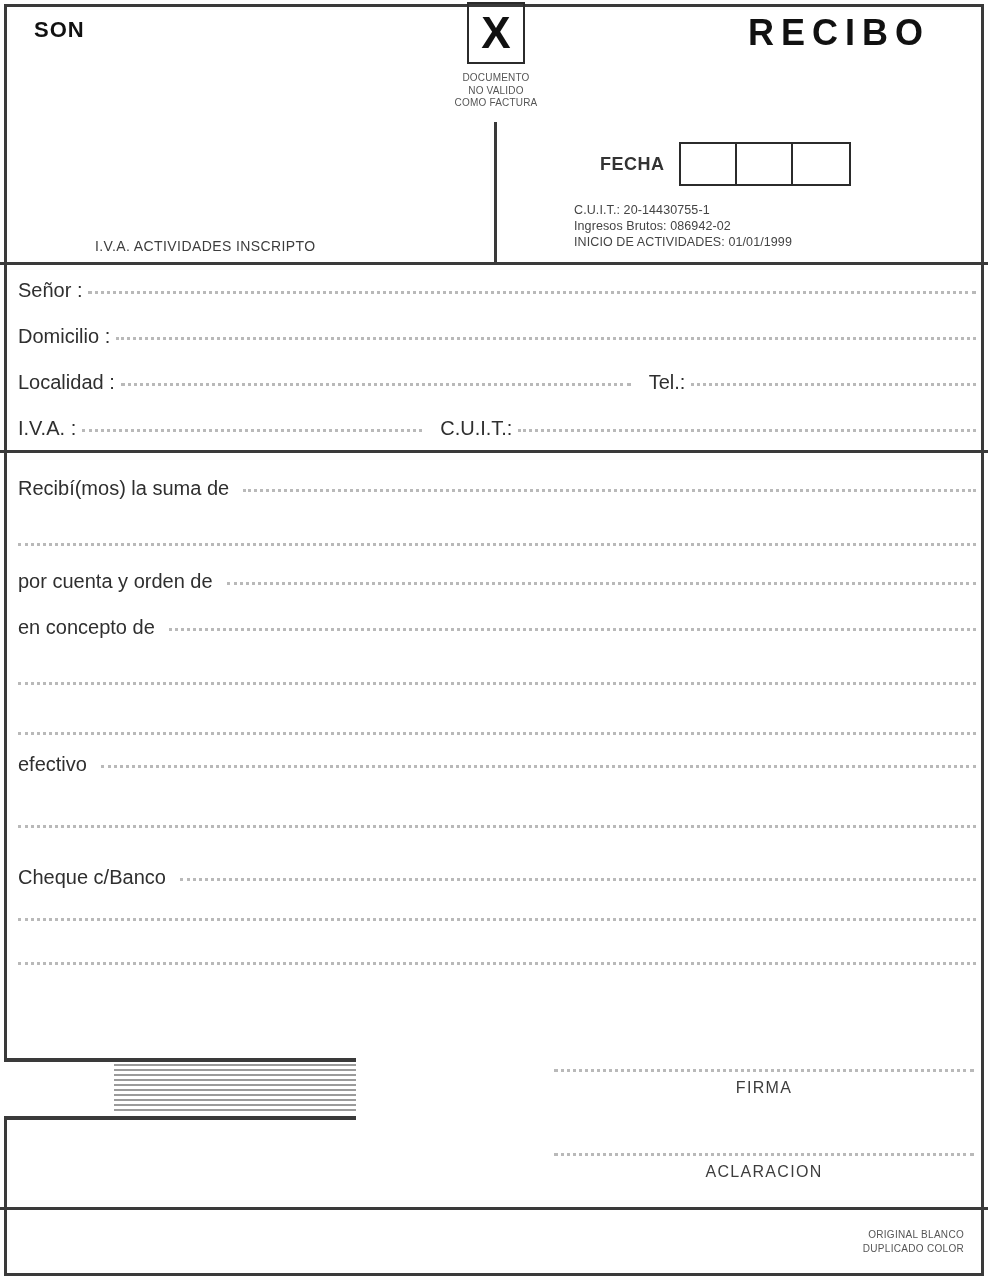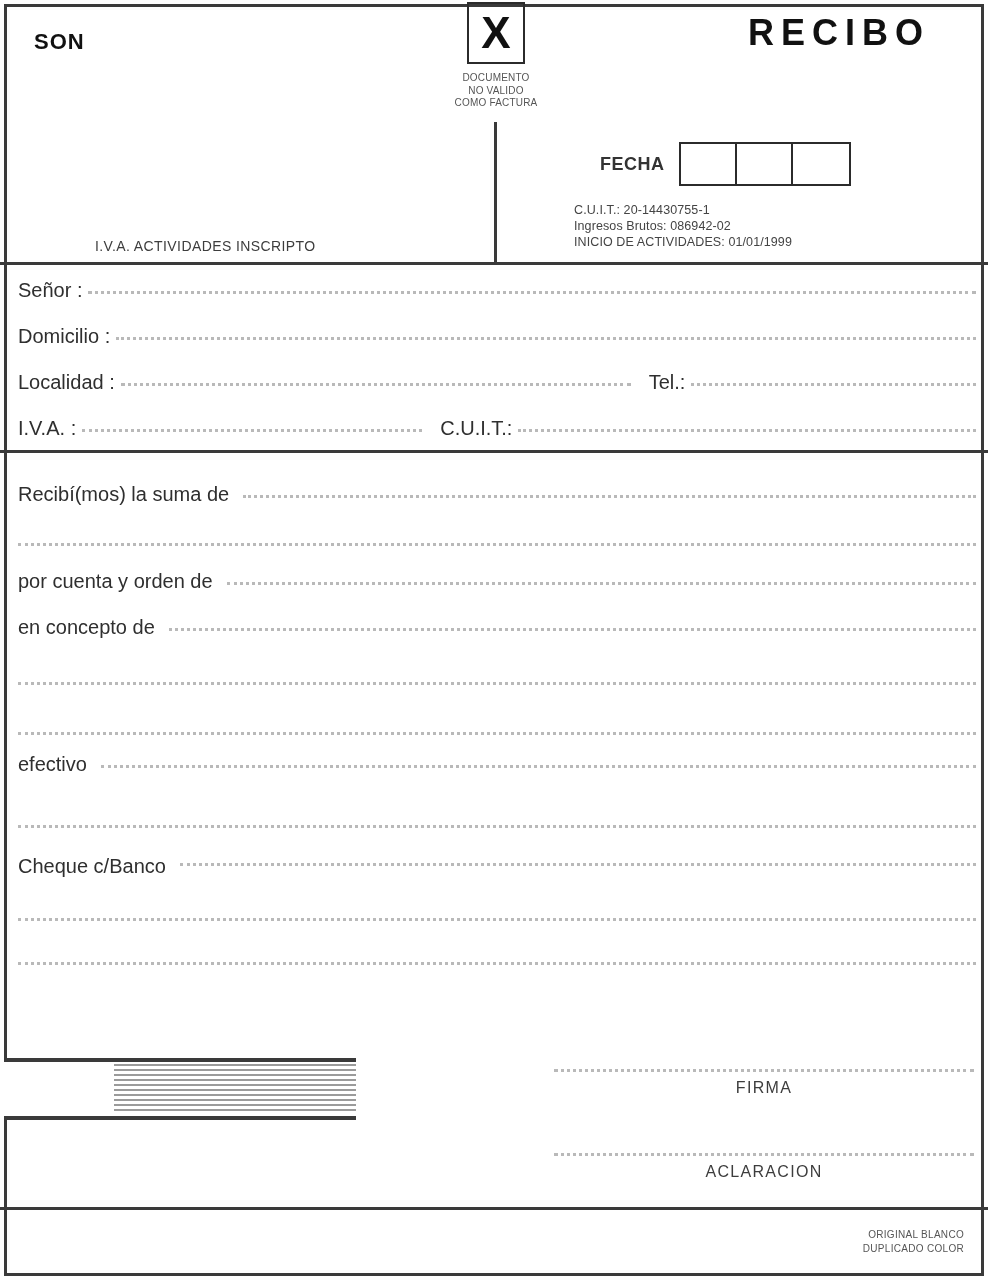--- a/index.html
+++ b/index.html
@@ -233,21 +233,21 @@
     width: 352px;
     height: 62px;
     border-top: 4px solid #3a3a3a;
     border-bottom: 4px solid #3a3a3a;
     box-sizing: border-box;
     background: #ffffff;
   }
   .son-label {
     position: absolute;
     left: 34px;
-    top: 29px;
+    top: 17px;
     font-size: 22px;
     font-weight: 700;
     color: #111;
     letter-spacing: 1px;
     z-index: 2;
   }
   .son-stripes {
     position: absolute;
     left: 110px;
     top: 2px;
@@ -363,21 +363,21 @@
       <div class="cust-label">I.V.A. :</div>
       <div class="dots" style="flex:0 0 340px;"></div>
       <div class="cust-label" style="margin-left:18px;">C.U.I.T.:</div>
       <div class="dots"></div>
     </div>
   </div>
   <div class="customer-rule"></div>
 
   <div class="body-block">
 
-    <div class="body-row" style="top:30px;">
+    <div class="body-row" style="top:24px;">
       <div class="body-label">Recibí(mos) la suma de</div>
       <div class="body-dots"></div>
     </div>
     <div class="blank-dots" style="top:89px;"></div>
 
     <div class="body-row" style="top:117px;">
       <div class="body-label">por cuenta y orden de</div>
       <div class="body-dots"></div>
     </div>
 
@@ -387,21 +387,21 @@
     </div>
     <div class="blank-dots" style="top:228px;"></div>
     <div class="blank-dots" style="top:278px;"></div>
 
     <div class="body-row" style="top:300px;">
       <div class="body-label">efectivo</div>
       <div class="body-dots"></div>
     </div>
     <div class="blank-dots" style="top:371px;"></div>
 
-    <div class="body-row" style="top:402px;align-items:center;">
+    <div class="body-row" style="top:413px;">
       <div class="body-label">Cheque c/Banco</div>
       <div class="body-dots"></div>
     </div>
     <div class="blank-dots" style="top:464px;"></div>
     <div class="blank-dots" style="top:508px;"></div>
   </div>
 
   <div class="son-box">
     <div class="son-stripes"></div>
   </div>

